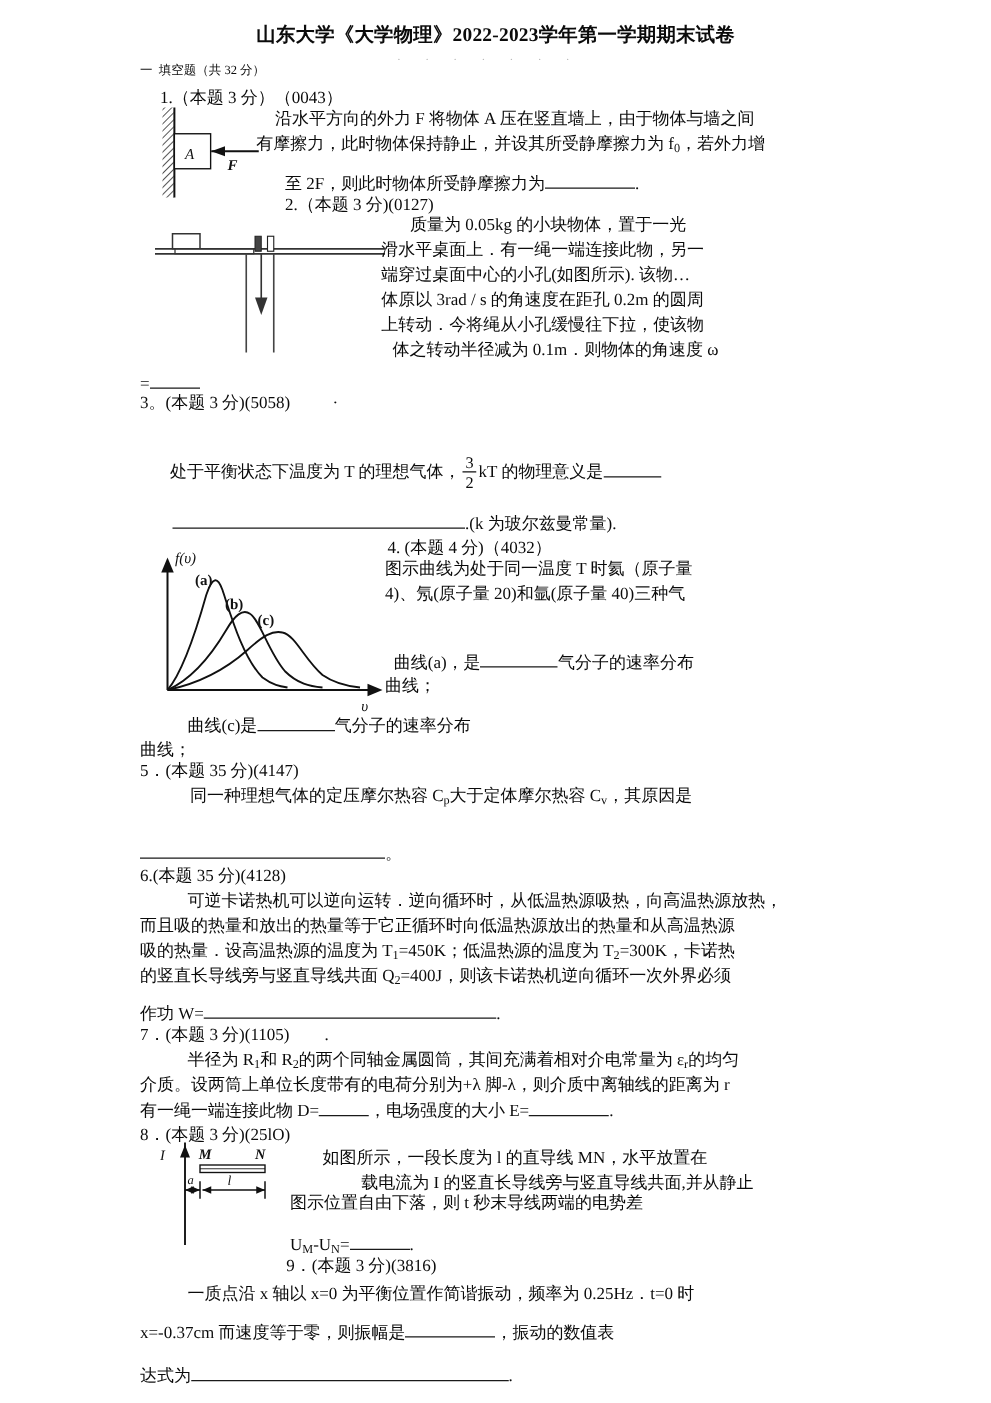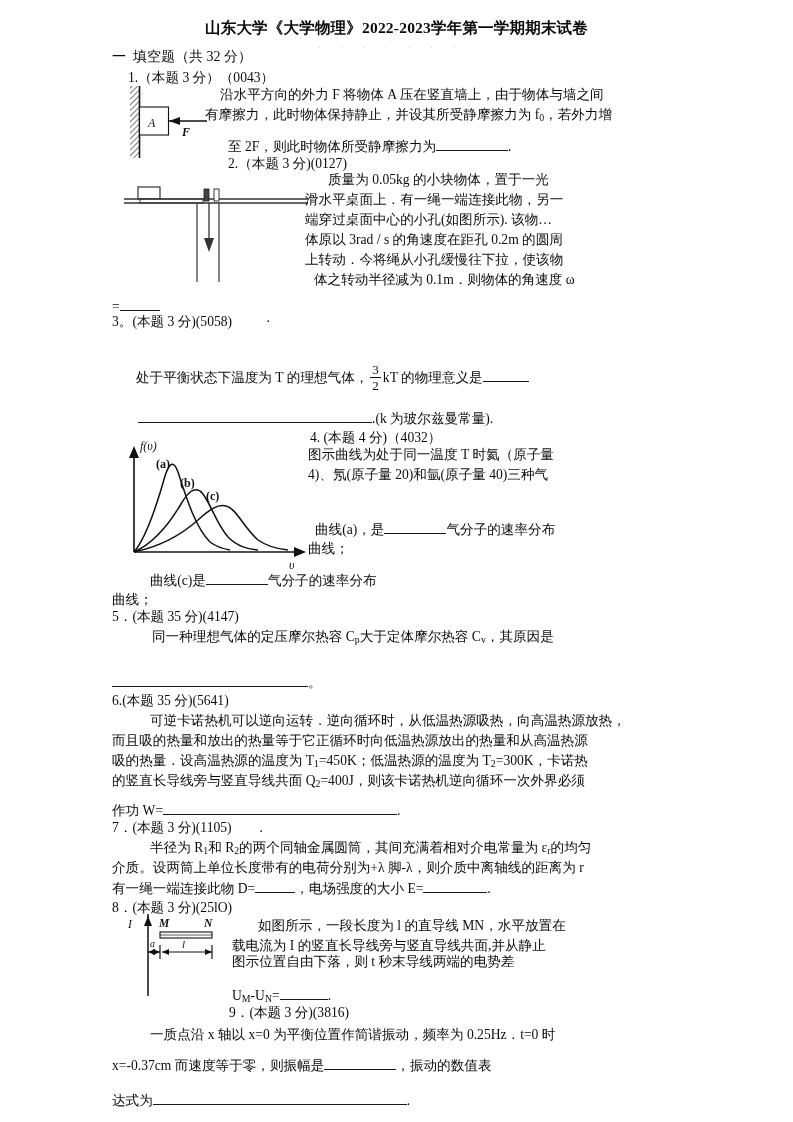--- a/index.html
+++ b/index.html
@@ -38,21 +38,21 @@
     color: #b9b9b9;
     letter-spacing: 9px;
     overflow: hidden;
   }
   .blk {
     position: absolute;
     font-size: 13.6px;
     line-height: 20px;
     white-space: pre-wrap;
   }
-  .secthead { font-size: 14px; }
+  .secthead { font-size: 10px; }
   .qnum { font-size: 13.6px; }
   sub { font-size: 0.72em; vertical-align: -0.25em; }
   .ul-s  { display:inline-block; border-bottom:1px solid #1a1a1a; width:52px; height:14px; }
   .ul-m  { display:inline-block; border-bottom:1px solid #1a1a1a; width:72px; height:14px; }
   .ul-l  { display:inline-block; border-bottom:1px solid #1a1a1a; width:196px; height:14px; }
   .ul-xl { display:inline-block; border-bottom:1px solid #1a1a1a; width:234px; height:14px; }
   .frac {
     display: inline-block;
     vertical-align: middle;
     text-align: center;
@@ -153,21 +153,21 @@
   <div class="blk" style="top:465px; left:308px; width:390px;">4)、氖(原子量 20)和氩(原子量 40)三种气</div>
   <div class="blk" style="top:519px; left:315px; width:390px;"><span>曲线(a)，是</span><span class="ul-m" style="width:62px;"></span><span>气分子的速率分布</span></div>
   <div class="blk" style="top:539px; left:308px;">曲线；</div>
   <div class="blk" style="top:570px; left:150px; width:450px;"><span>曲线(c)是</span><span class="ul-m" style="width:62px;"></span><span>气分子的速率分布</span></div>
   <div class="blk" style="top:590px; left:112px;">曲线；</div>
 
   <div class="blk qnum" style="top:607px; left:112px;">5．(本题 35 分)(4147)</div>
   <div class="blk" style="top:627px; left:152px; width:545px;"><span>同一种理想气体的定压摩尔热容 C</span><sub>p</sub><span>大于定体摩尔热容 C</span><sub>v</sub><span>，其原因是</span></div>
   <div class="blk" style="top:672px; left:112px;"><span class="ul-l"></span><span>。</span></div>
 
-  <div class="blk qnum" style="top:691px; left:112px;">6.(本题 35 分)(5641)</div>
+  <div class="blk qnum" style="top:691px; left:112px;">6.(本题 35 分)(4128)</div>
   <div class="blk" style="top:711px; left:150px; width:550px;">可逆卡诺热机可以逆向运转．逆向循环时，从低温热源吸热，向高温热源放热，</div>
   <div class="blk" style="top:731px; left:112px; width:585px;">而且吸的热量和放出的热量等于它正循环时向低温热源放出的热量和从高温热源</div>
   <div class="blk" style="top:751px; left:112px; width:585px;"><span>吸的热量．设高温热源的温度为 T</span><sub>1</sub><span>=450K；低温热源的温度为 T</span><sub>2</sub><span>=300K，卡诺热</span></div>
   <div class="blk" style="top:771px; left:112px; width:585px;"><span>的竖直长导线旁与竖直导线共面 Q</span><sub>2</sub><span>=400J，则该卡诺热机逆向循环一次外界必须</span></div>
   <div class="blk" style="top:800px; left:112px;"><span>作功 W=</span><span class="ul-xl"></span><span>.</span></div>
 
   <div class="blk qnum" style="top:818px; left:112px;"><span>7．(本题 3 分)(1105)</span><span style="margin-left:28px;">.</span></div>
   <div class="blk" style="top:838px; left:150px; width:548px;"><span>半径为 R</span><sub>1</sub><span>和 R</span><sub>2</sub><span>的两个同轴金属圆筒，其间充满着相对介电常量为 ε</span><sub>r</sub><span>的均匀</span></div>
   <div class="blk" style="top:858px; left:112px; width:585px;">介质。设两筒上单位长度带有的电荷分别为+λ 脚-λ，则介质中离轴线的距离为 r</div>
   <div class="blk" style="top:878px; left:112px; width:585px;"><span>有一绳一端连接此物 D=</span><span class="ul-s" style="width:40px;"></span><span>，电场强度的大小 E=</span><span class="ul-m" style="width:64px;"></span><span>.</span></div>
@@ -190,21 +190,21 @@
       <text x="32" y="35" font-family="'Liberation Serif',serif" font-size="10" font-style="italic" fill="#111">a</text>
       <line x1="44" y1="40" x2="94" y2="40" stroke="#111" stroke-width="1.2"></line>
       <polygon points="44,40 51,37 51,43" fill="#111"></polygon>
       <polygon points="94,40 87,37 87,43" fill="#111"></polygon>
       <line x1="94" y1="33" x2="94" y2="47" stroke="#111" stroke-width="1.2"></line>
       <text x="64" y="36" font-family="'Liberation Serif',serif" font-size="11" font-style="italic" fill="#111">l</text>
     </svg>
   </div>
 
   <div class="blk" style="top:916px; left:258px; width:440px;">如图所示，一段长度为 l 的直导线 MN，水平放置在</div>
-  <div class="blk" style="top:936px; left:232px; width:460px;">载电流为 I 的竖直长导线旁与竖直导线共面,并从静止</div>
+  <div class="blk" style="top:936px; left:216px; width:460px;text-align:center;">载电流为 I 的竖直长导线旁与竖直导线共面,并从静止</div>
   <div class="blk" style="top:952px; left:232px; width:460px;">图示位置自由下落，则 t 秒末导线两端的电势差</div>
   <div class="blk" style="top:985px; left:232px;"><span>U</span><sub>M</sub><span>-U</span><sub>N</sub><span>=</span><span class="ul-s" style="width:48px;"></span><span>.</span></div>
 
   <div class="blk qnum" style="top:1003px; left:229px;">9．(本题 3 分)(3816)</div>
   <div class="blk" style="top:1025px; left:150px; width:548px;">一质点沿 x 轴以 x=0 为平衡位置作简谐振动，频率为 0.25Hz．t=0 时</div>
   <div class="blk" style="top:1055px; left:112px; width:560px;"><span>x=-0.37cm 而速度等于零，则振幅是</span><span class="ul-m"></span><span>，振动的数值表</span></div>
   <div class="blk" style="top:1090px; left:112px; width:560px;"><span>达式为</span><span class="ul-xl" style="width:254px;"></span><span>.</span></div>
 
 </div>
 

